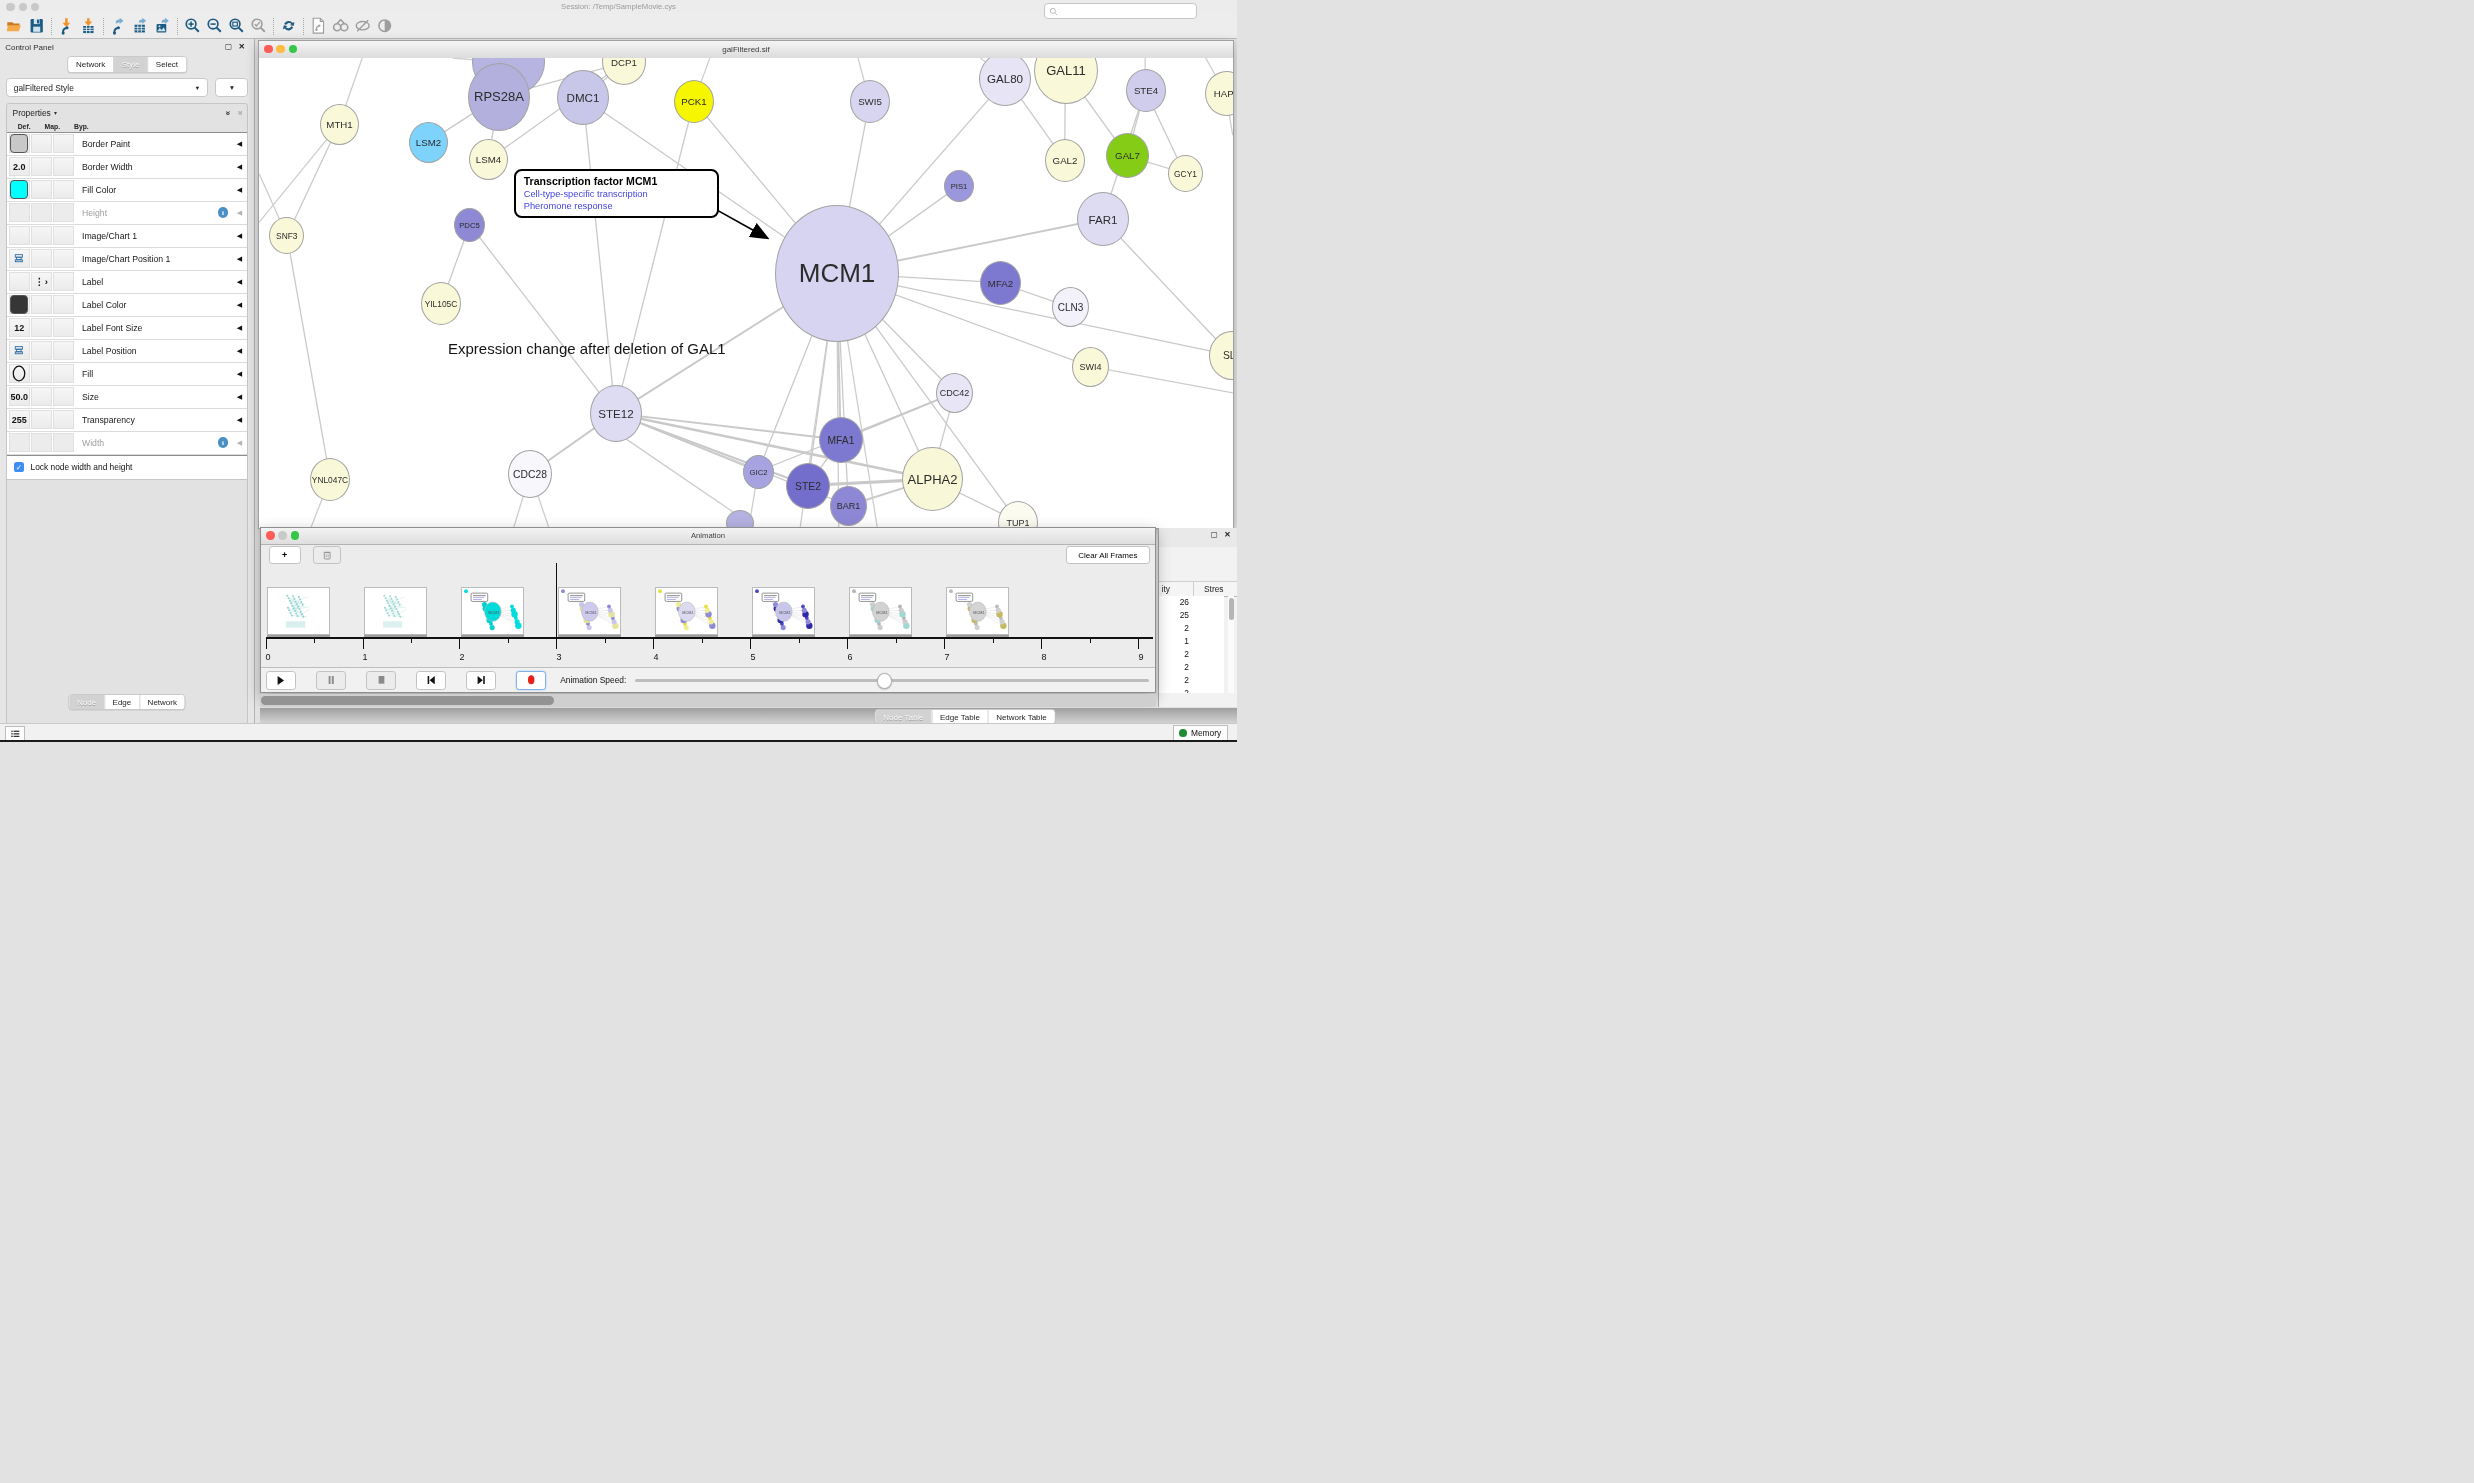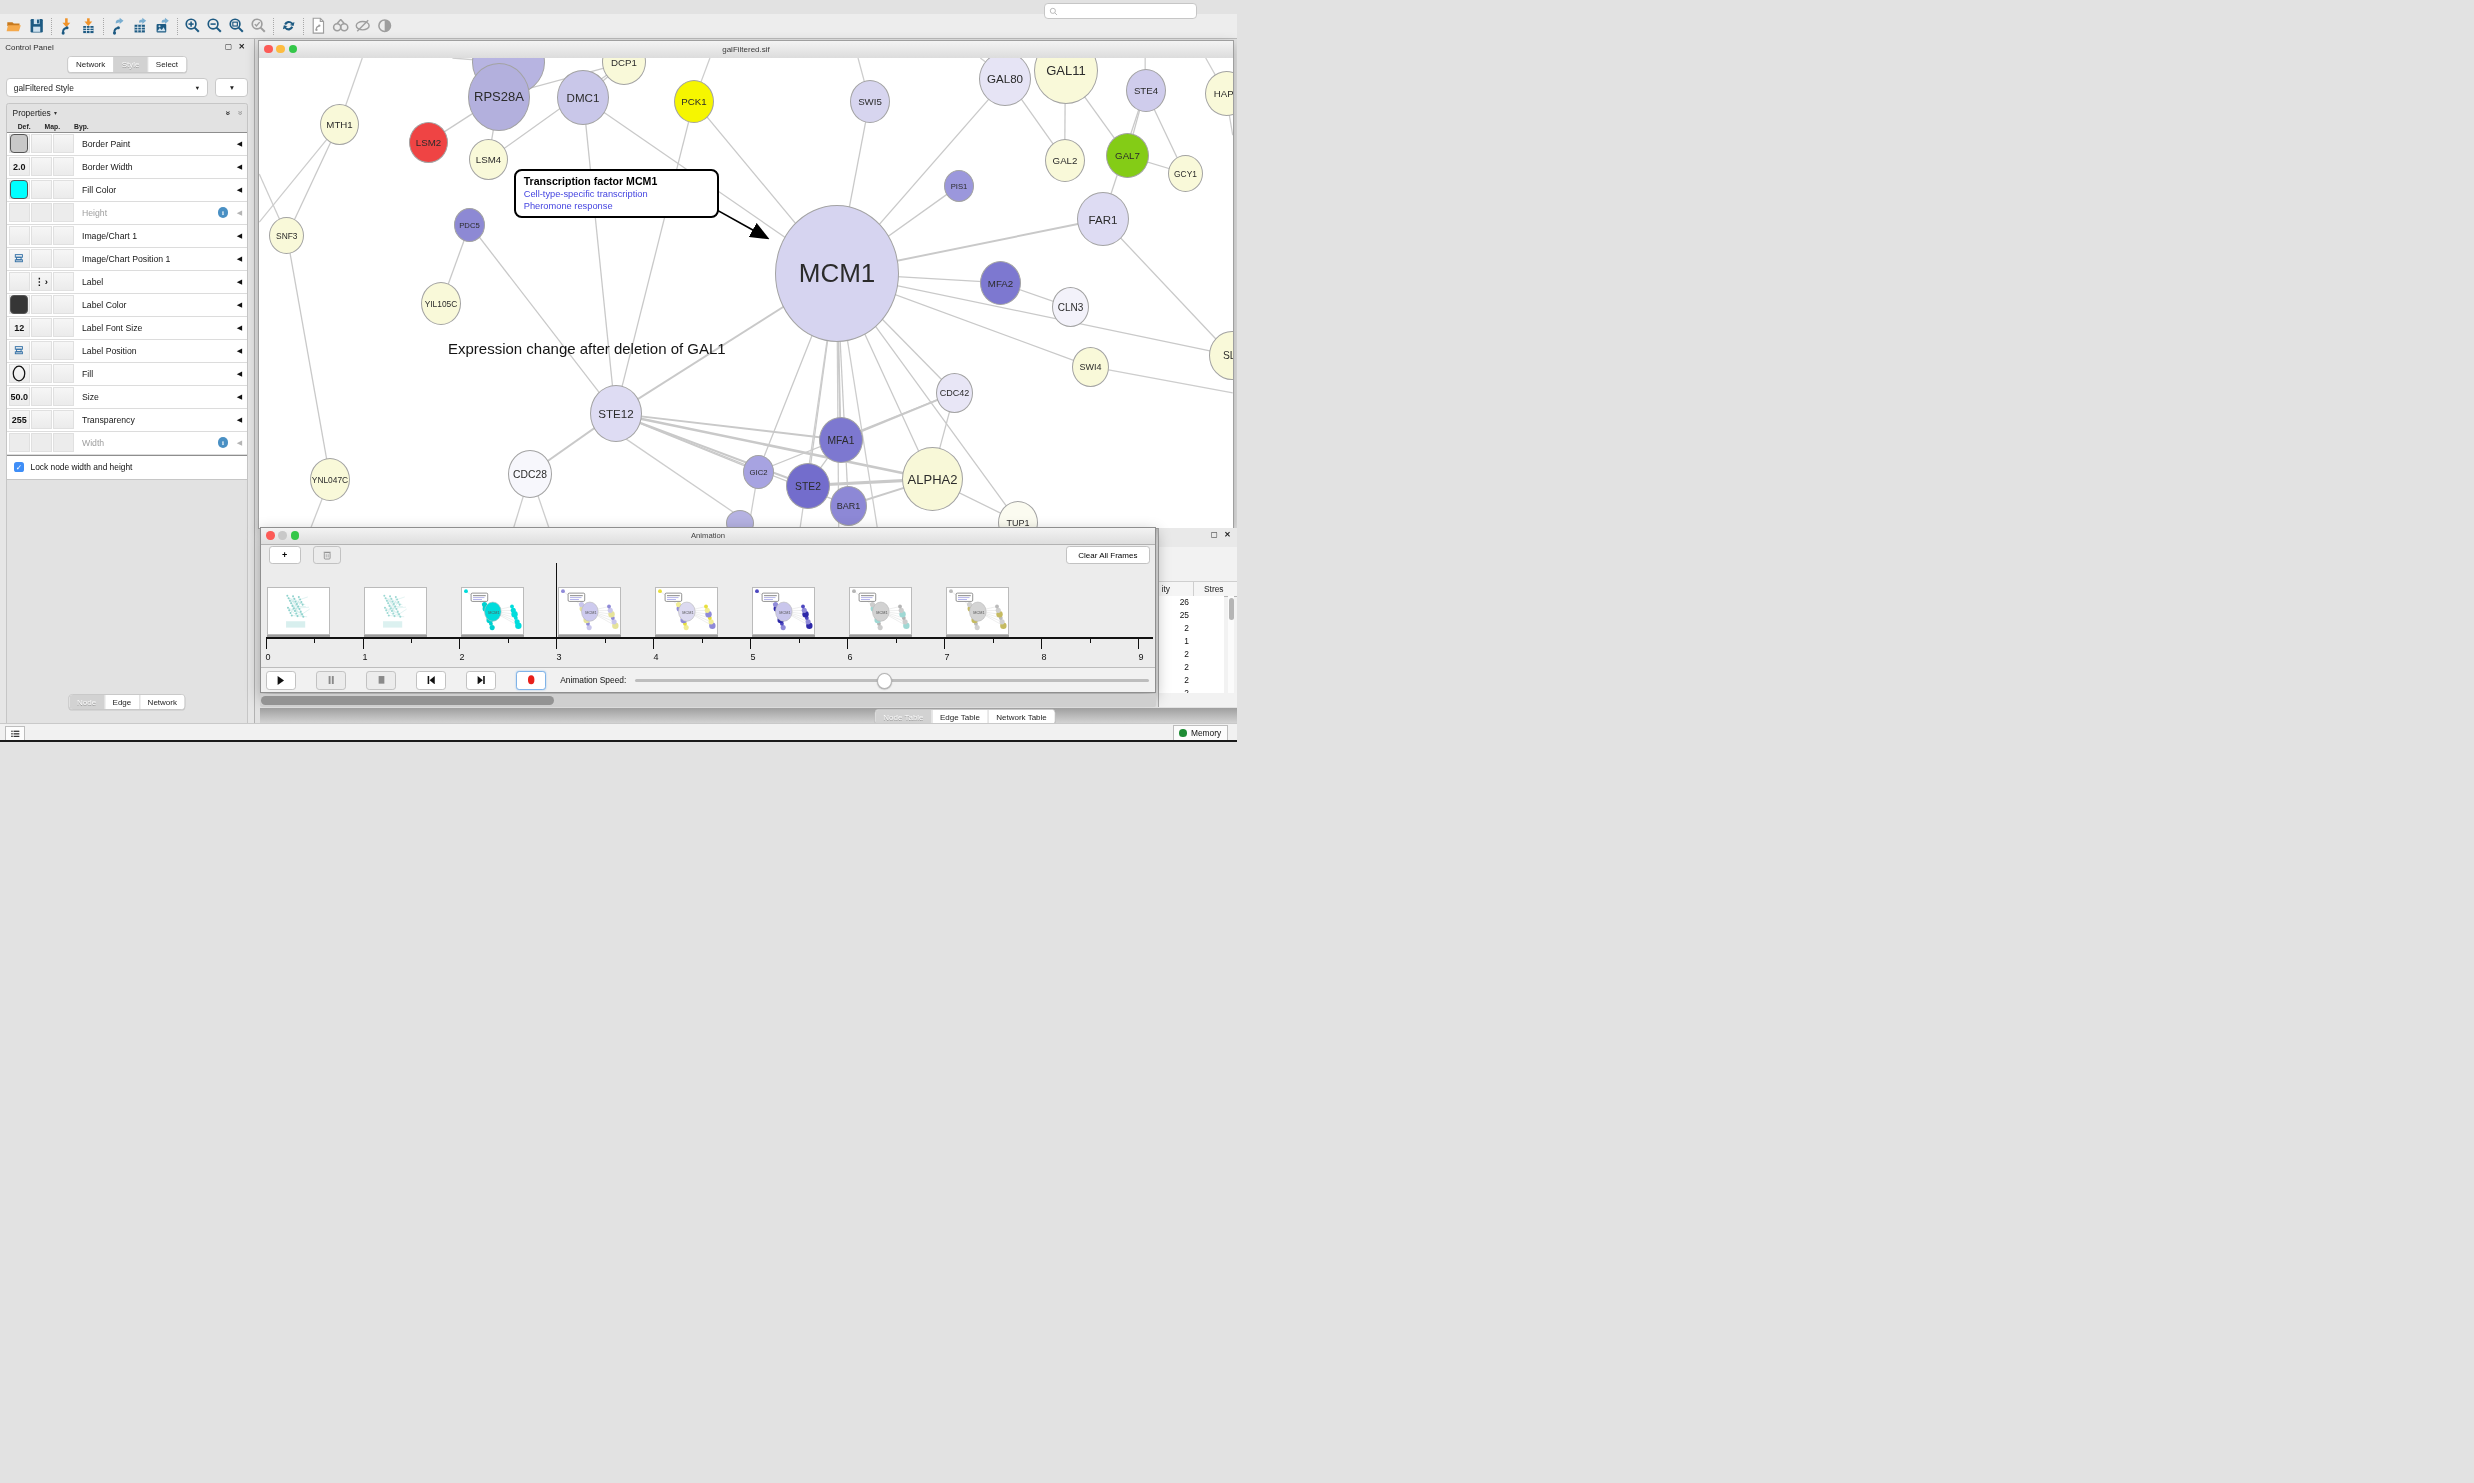--- a/index.html
+++ b/index.html
@@ -122,20 +122,26 @@
   #memory-btn{position:absolute;right:9px;top:1.3px;height:13.5px;border:0.6px solid #bdbdbd;background:#fcfcfc;
               display:flex;align-items:center;gap:3.9px;padding:0 5.8px;font-size:8.4px;color:#111;}
   #mem-dot{width:7.7px;height:7.7px;border-radius:50%;background:#1e8c34;}
   #dock-strip{position:absolute;left:0;top:740px;width:1237px;height:1.9px;background:#1a1a1a;}
 </style>
 </head>
 <body>
 
 <div id="stage">
 
+  <div id="titlebar">
+    <span class="tl" style="left:6.4px;background:#c9c9c9"></span>
+    <span class="tl" style="left:18.7px;background:#c9c9c9"></span>
+    <span class="tl" style="left:31px;background:#c9c9c9"></span>
+    <span id="session-title">Session: /Temp/SampleMovie.cys</span>
+  </div>
 
   <div id="toolbar">
       <span class="tbtn">
         <svg width="17.4" height="17.4" viewBox="0 0 27 27">
           <path d="M2 8 h8 l2 2 h9 v4 H2 z" fill="#c87a1e"></path>
           <path d="M3 13 h20 l-3 9 H1 z" fill="#f5a94b"></path>
         </svg>
       </span>
       <span class="tbtn">
         <svg width="17.4" height="17.4" viewBox="0 0 27 27">
@@ -531,21 +537,21 @@
           </div>
           <div class="node" style="left: 298px; top: 12.2px; width: 52px; height: 55px; background: rgb(201, 199, 233); font-size: 11.6px;">
             <span>DMC1</span>
           </div>
           <div class="node" style="left: 415px; top: 22px; width: 40px; height: 43px; background: rgb(246, 246, 0); font-size: 9.7px;">
             <span>PCK1</span>
           </div>
           <div class="node" style="left: 61px; top: 46px; width: 39px; height: 41px; background: rgb(249, 249, 217); font-size: 9.7px;">
             <span>MTH1</span>
           </div>
-          <div class="node" style="left: 150px; top: 64px; width: 39px; height: 41px; background: #ef4444; font-size: 9.7px;">
+          <div class="node" style="left: 150px; top: 64px; width: 39px; height: 41px; background: #7dd3fc; font-size: 9.7px;">
             <span>LSM2</span>
           </div>
           <div class="node" style="left: 210px; top: 81px; width: 39px; height: 41px; background: rgb(249, 249, 217); font-size: 9.7px;">
             <span>LSM4</span>
           </div>
           <div class="node" style="left: 591px; top: 22px; width: 40px; height: 43px; background: rgb(215, 213, 239); font-size: 9.7px;">
             <span>SWI5</span>
           </div>
           <div class="node" style="left: 720px; top: -6.4px; width: 52px; height: 54px; background: rgb(230, 228, 245); font-size: 11.6px;">
             <span>GAL80</span>

